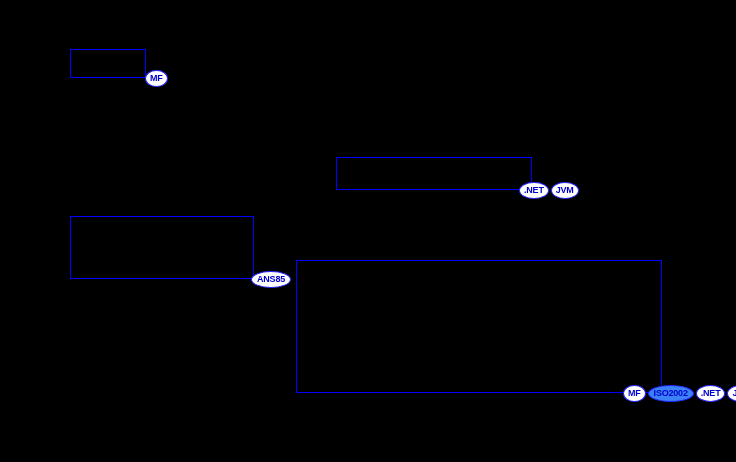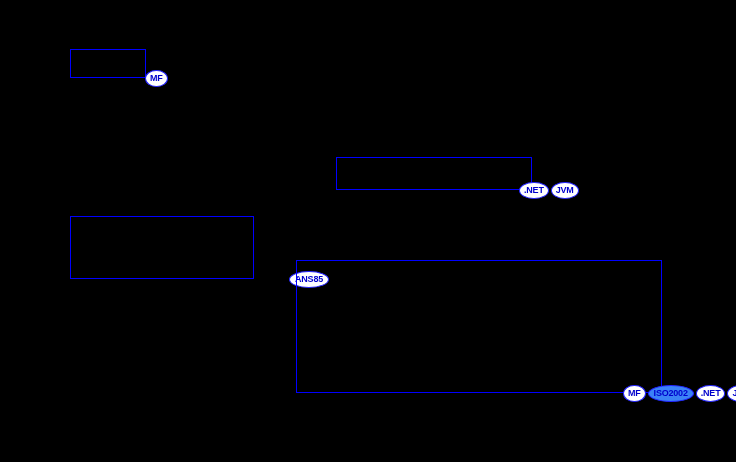--- a/index.html
+++ b/index.html
@@ -58,21 +58,21 @@
     <div class="node" style="left: 70px; top: 49px; width: 76px; height: 29px; border-color: rgb(0, 0, 255);"></div>
     <div class="tag-row" style="left: 145px; top: 70px;">
       <span class="tag" style="background: rgb(255, 255, 255); color: rgb(0, 0, 204); border-color: rgb(34, 34, 255);">MF</span>
     </div>
     <div class="node" style="left: 336px; top: 157px; width: 196px; height: 33px; border-color: rgb(0, 0, 255);"></div>
     <div class="tag-row" style="left: 519px; top: 182px;">
       <span class="tag" style="background: rgb(255, 255, 255); color: rgb(0, 0, 204); border-color: rgb(34, 34, 255);">.NET</span>
       <span class="tag" style="background: rgb(255, 255, 255); color: rgb(0, 0, 204); border-color: rgb(34, 34, 255);">JVM</span>
     </div>
     <div class="node" style="left: 70px; top: 216px; width: 184px; height: 63px; border-color: rgb(0, 0, 255);"></div>
-    <div class="tag-row" style="left: 251px; top: 271px; margin-left: 38px;">
+    <div class="tag-row" style="left: 251px; top: 271px;">
       <span class="tag wide" style="background: rgb(255, 255, 255); color: rgb(0, 0, 204); border-color: rgb(34, 34, 255);">ANS85</span>
     </div>
     <div class="node" style="left: 296px; top: 260px; width: 366px; height: 133px; border-color: rgb(0, 0, 255);"></div>
     <div class="tag-row" style="left: 623px; top: 385px;">
       <span class="tag" style="background: rgb(255, 255, 255); color: rgb(0, 0, 204); border-color: rgb(34, 34, 255);">MF</span>
       <span class="tag wide" style="background: #3b82f6; color: rgb(0, 0, 204); border-color: rgb(34, 34, 255);">ISO2002</span>
       <span class="tag" style="background: rgb(255, 255, 255); color: rgb(0, 0, 204); border-color: rgb(34, 34, 255);">.NET</span>
       <span class="tag" style="background: rgb(255, 255, 255); color: rgb(0, 0, 204); border-color: rgb(34, 34, 255);">JVM</span>
     </div>
   </div>

